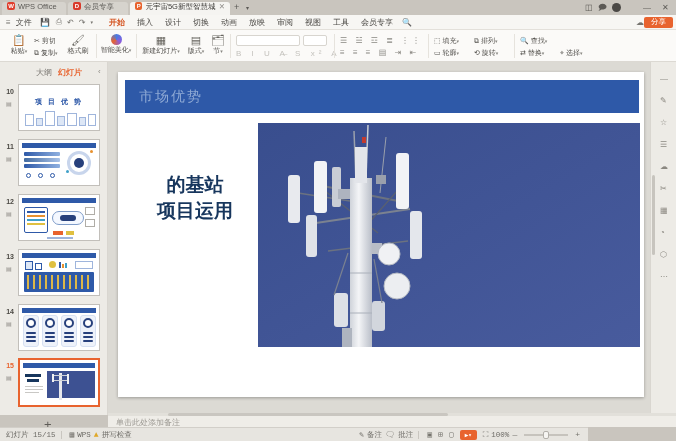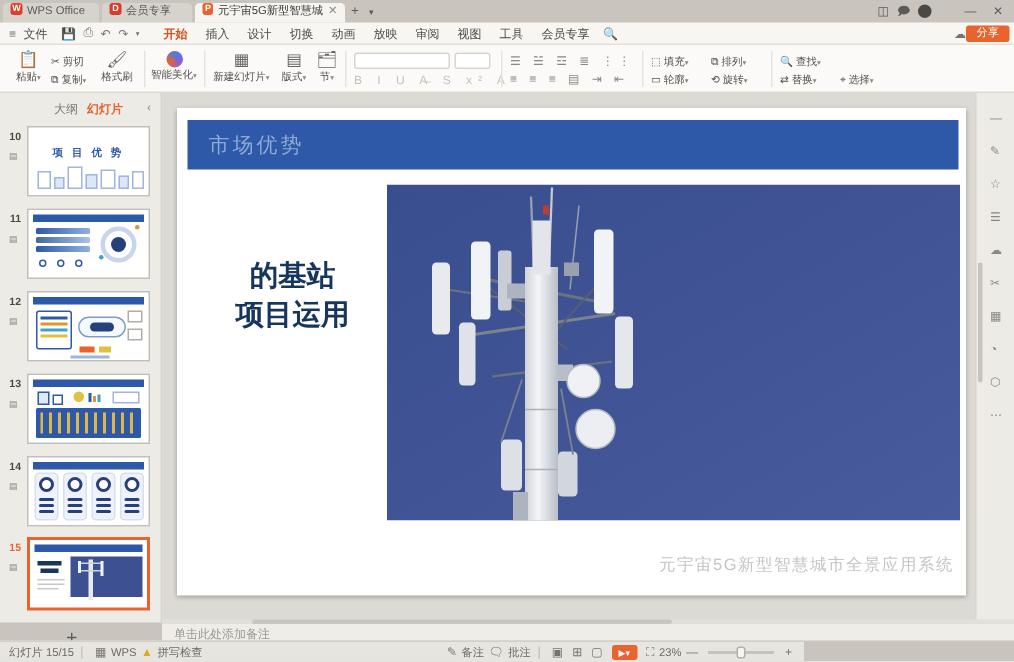--- a/index.html
+++ b/index.html
@@ -62,22 +62,22 @@
   
   #rightstrip { left:650px; top:62px; width:26px; height:353px; background:#edebe6; border-left:1px solid #d9d6d0; }
   .rs-ico { position:absolute; left:9px; font-size:8px; color:#8b8881; cursor:pointer; }
   #v-scroll { position:absolute; left:1px; top:113px; width:3px; height:80px; background:#c7c4be; border-radius:2px; }
 
   
   #splitter { left:108px; top:413px; width:568px; height:3px; background:#e2e0da; }
   #splitter .bar { position:absolute; left:60px; top:0; width:280px; height:3px; background:#c9c6c0; border-radius:2px; }
   #notesbar { left:108px; top:416px; width:568px; height:11px; background:#efede8; }
   #notesbar span { position:absolute; left:8px; top:1px; font-size:8px; color:#9b9892; }
-  #statusbar { left:0; top:427px; width:536px; height:14px; background:#e7e5e0; border-top:1px solid #d2cfc9;
-               display:flex; align-items:center; font-size:7.5px; color:#6d6b66; }
+  #statusbar { left:0; top:427px; width:588px; height:14px; background:#e7e5e0; border-top:1px solid #d2cfc9;
+               display:flex; align-items:center; font-size:7.5px; color:#6d6b66;font-family:Liberation Mono, monospace; }
   .sb-div { width:1px; height:8px; background:#c9c6c0; margin:0 5px; }
   .sb-ico { font-size:8px; color:#75736d; margin:0 3px; cursor:pointer; }
   #play-btn { width:17px; height:10px; background:#e8632e; border-radius:2px; color:#fff; font-size:6px;
               display:flex; align-items:center; justify-content:center; margin:0 3px; cursor:pointer; }
   #zoom-track { width:44px; height:2px; background:#c6c3bd; margin:0 4px; position:relative; cursor:pointer; }
   #zoom-thumb { position:absolute; left:19px; top:-3px; width:6px; height:8px; background:#f6f5f2;
                 border:1px solid #b3b0aa; border-radius:2px; }
 
   
   .pill { position:absolute; background:#27407c; height:2px; border-radius:1px; }
@@ -372,21 +372,20 @@
       <circle cx="139" cy="163" r="13" fill="#eceef1"></circle>
       <circle cx="139" cy="163" r="13" fill="none" stroke="#b5bac3" stroke-width="1"></circle>
 
       <rect x="76" y="170" width="14" height="34" rx="3" fill="#dde0e6"></rect>
       <rect x="114" y="178" width="13" height="30" rx="3" fill="#d2d6dd"></rect>
       <rect x="84" y="205" width="10" height="19" fill="#aeb4bf"></rect>
       <line x1="90" y1="130" x2="76" y2="172" stroke="#7b8290" stroke-width="1.2"></line>
       <line x1="116" y1="136" x2="124" y2="180" stroke="#7b8290" stroke-width="1.2"></line>
     </svg>
 
-    <div id="slide-footer">元宇宙5G新型智慧城市全景应用系统</div>
   </div>
 </div>
 
 <div id="rightstrip" class="abs">
   <div id="v-scroll"></div>
   <div class="rs-ico" style="top:12px;">—</div>
   <div class="rs-ico" style="top:34px;">✎</div>
   <div class="rs-ico" style="top:56px;">☆</div>
   <div class="rs-ico" style="top:78px;">☰</div>
   <div class="rs-ico" style="top:100px;">☁</div>
@@ -417,19 +416,19 @@
   <span class="sb-ico">✎</span>
   <span>备注</span>
   <span class="sb-ico">🗨</span>
   <span>批注</span>
   <span class="sb-div"></span>
   <span class="sb-ico">▣</span>
   <span class="sb-ico">⊞</span>
   <span class="sb-ico">▢</span>
   <div id="play-btn">▶▾</div>
   <span class="sb-ico">⛶</span>
-  <span>23%</span>
+  <span>100%</span>
   <span class="sb-ico">—</span>
   <div id="zoom-track">
       <div id="zoom-thumb"></div>
     </div>
   <span class="sb-ico" style="margin-right:8px;">+</span>
 </div>
 
 </body></html>

